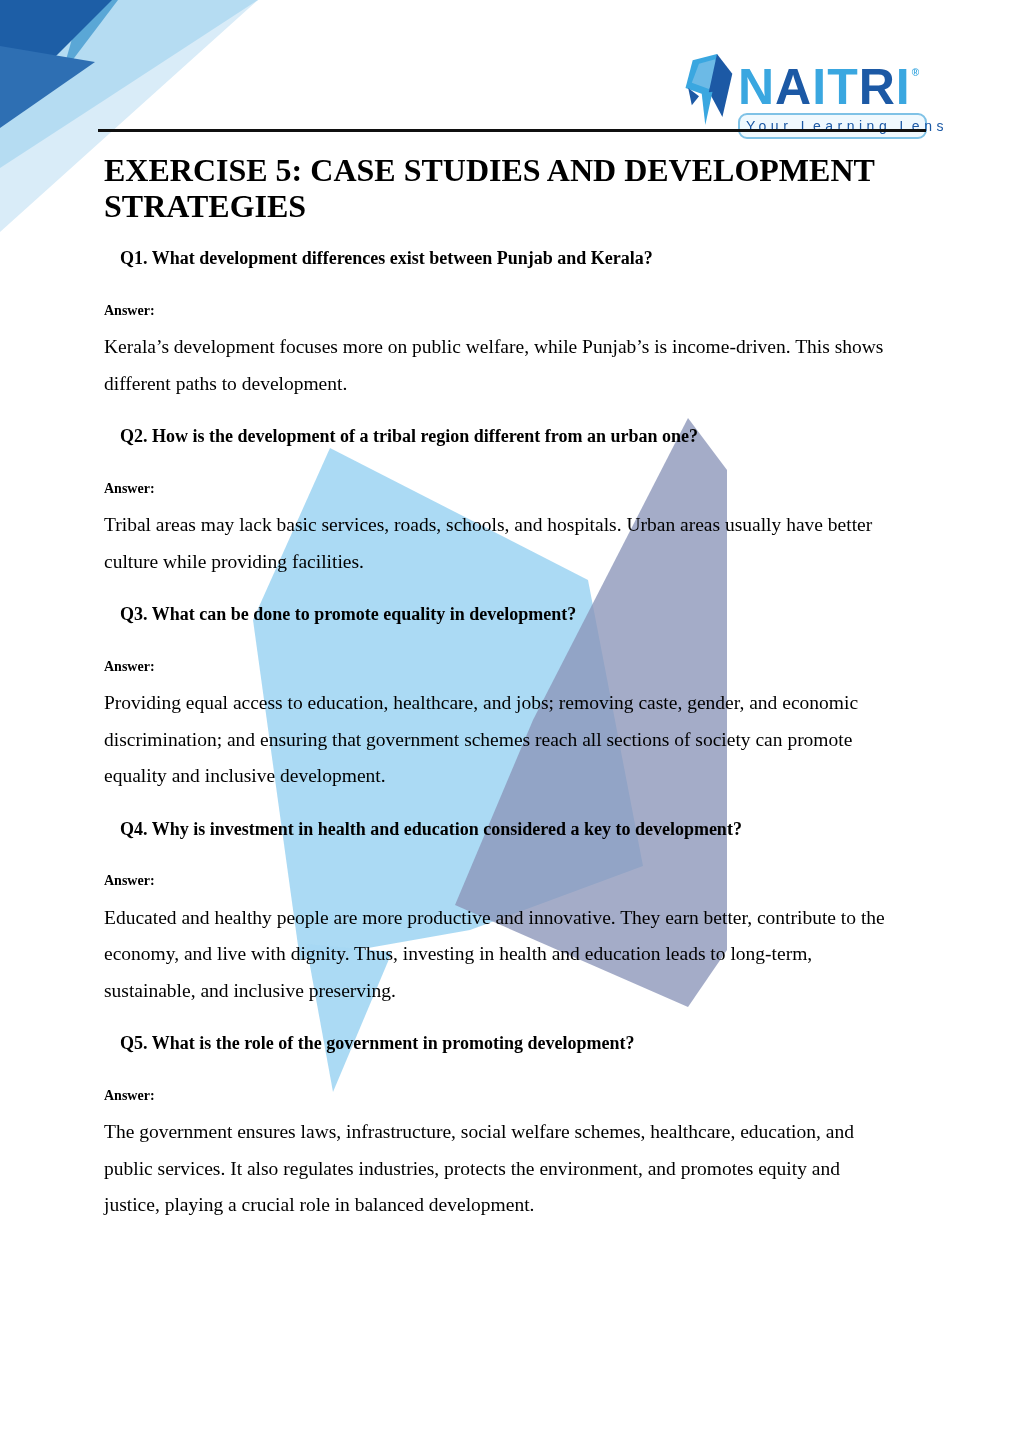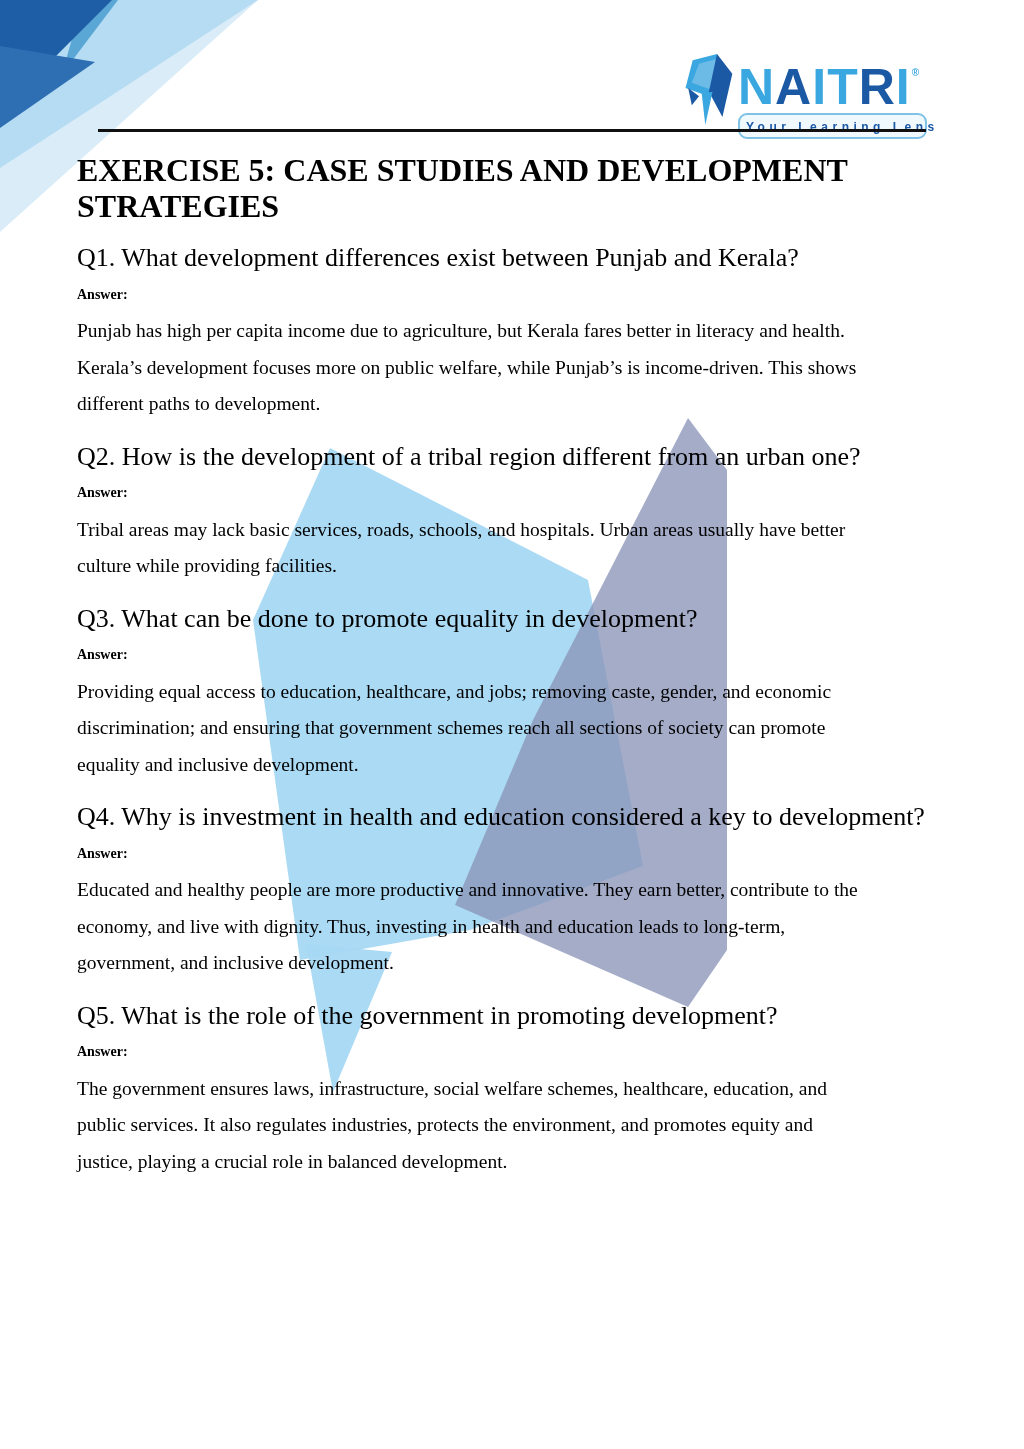--- a/index.html
+++ b/index.html
@@ -44,33 +44,33 @@
   .reg {
     font-size:10px; color:var(--accent_light,#3aa7e0); vertical-align:28px;
     letter-spacing:0; margin-left:1px;
   }
   .tagline-box {
     margin-top:3px; border:2px solid var(--tagline_border,#7fc2e6);
     background:var(--tagline_bg,#f0f9fe); border-radius:9px;
     padding:2px 6px; text-align:center;
   }
   .tagline {
-    font-size:12px; letter-spacing:4.5px; font-weight:bold;
+    font-size:14px; letter-spacing:4.5px; font-weight:normal;
     color:var(--accent_dark,#1c59a5); white-space:nowrap;
   }
 
   
-  .content { position:absolute; left:77px; top:152px; width:833px; z-index:1; }
+  .content { position:absolute; left:104px; top:152px; width:833px; z-index:1; }
   .title {
     font-size:32px; line-height:36px; font-weight:bold; margin:0;
     color:#000;
   }
   .qa { margin-top:16px; }
   .q {
-    margin:0; font-size:26px; line-height:36.5px; font-weight:normal;
+    margin:16px; font-size:18px; line-height:36.5px; font-weight:bold;
     white-space:nowrap;
   }
   .a-label { margin:0; font-size:14px; line-height:36.5px; font-weight:bold; }
   .line { font-size:19.5px; line-height:36.5px; white-space:nowrap; }
 </style>
 </head>
 <body>
 
 <div class="page">
 
@@ -104,21 +104,20 @@
     </div>
   </div>
   <div class="divider"></div>
 
   <div class="content">
     <h1 class="title">EXERCISE 5: CASE STUDIES AND DEVELOPMENT STRATEGIES</h1>
 
     <div class="qa">
       <p class="q">Q1. What development differences exist between Punjab and Kerala?</p>
       <p class="a-label">Answer:</p>
-      <div class="line">Punjab has high per capita income due to agriculture, but Kerala fares better in literacy and health.</div>
       <div class="line">Kerala’s development focuses more on public welfare, while Punjab’s is income-driven. This shows</div>
       <div class="line">different paths to development.</div>
     </div>
 
     <div class="qa">
       <p class="q">Q2. How is the development of a tribal region different from an urban one?</p>
       <p class="a-label">Answer:</p>
       <div class="line">Tribal areas may lack basic services, roads, schools, and hospitals. Urban areas usually have better</div>
       <div class="line">culture while providing facilities.</div>
     </div>
@@ -129,21 +128,21 @@
       <div class="line">Providing equal access to education, healthcare, and jobs; removing caste, gender, and economic</div>
       <div class="line">discrimination; and ensuring that government schemes reach all sections of society can promote</div>
       <div class="line">equality and inclusive development.</div>
     </div>
 
     <div class="qa">
       <p class="q">Q4. Why is investment in health and education considered a key to development?</p>
       <p class="a-label">Answer:</p>
       <div class="line">Educated and healthy people are more productive and innovative. They earn better, contribute to the</div>
       <div class="line">economy, and live with dignity. Thus, investing in health and education leads to long-term,</div>
-      <div class="line">government, and inclusive development.</div>
+      <div class="line">sustainable, and inclusive preserving.</div>
     </div>
 
     <div class="qa">
       <p class="q">Q5. What is the role of the government in promoting development?</p>
       <p class="a-label">Answer:</p>
       <div class="line">The government ensures laws, infrastructure, social welfare schemes, healthcare, education, and</div>
       <div class="line">public services. It also regulates industries, protects the environment, and promotes equity and</div>
       <div class="line">justice, playing a crucial role in balanced development.</div>
     </div>
   </div>

